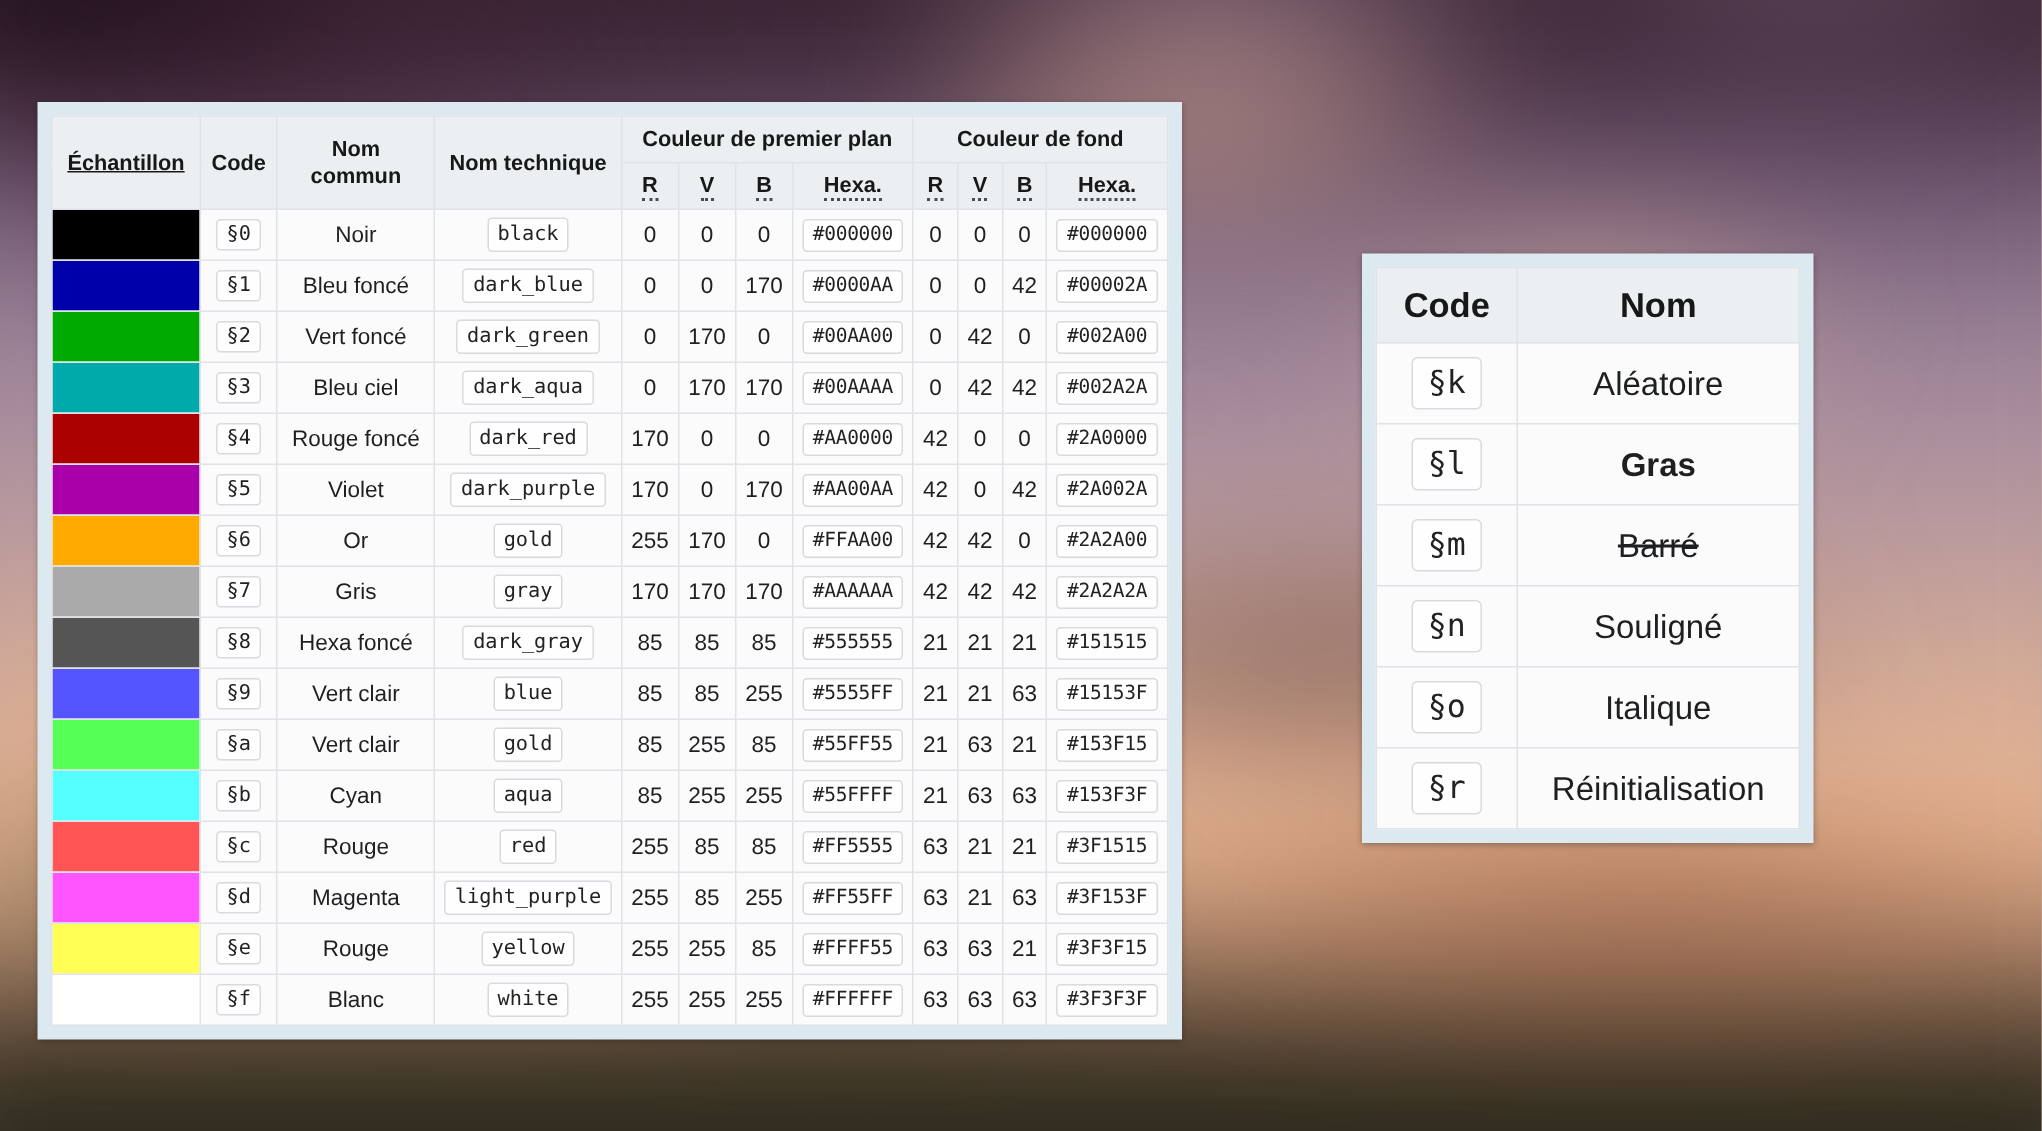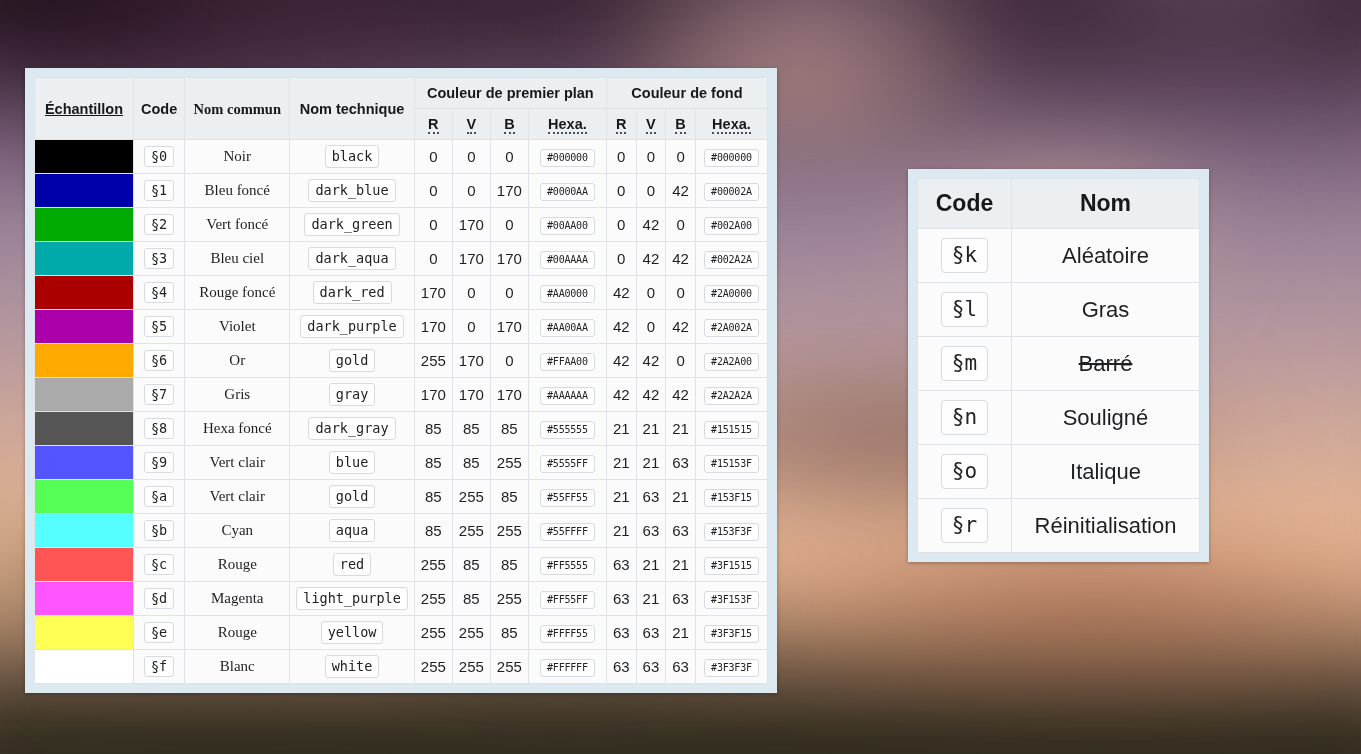--- a/index.html
+++ b/index.html
@@ -82,21 +82,21 @@
   #color-table { font-size: 14.5px; }
   #color-table thead th { font-size: 14.5px; line-height: 1.25; padding: 6px 7px; }
   #color-table tbody td { height: 33px; padding: 0 6px; font-size: 15px; }
   .th-group { white-space: nowrap; }
   .abbr {
     border-bottom: 2px dotted #4a4e52;
     padding-bottom: 0px;
   }
   .c-sample   { width: 99px;  padding: 0 !important; text-decoration: underline; }
   .c-code     { width: 48px;  }
-  .c-common   { width: 105px; font-family: Liberation Serif, serif; }
+  .c-common   { width: 105px; }
   .c-tech     { width: 120px; }
   .c-rgb      { width: 32px;  }
   .c-hex      { width: 78px;  }
   .c-rgb2     { width: 26px;  }
   .c-hex2     { width: 72px;  }
   .swatch {
     display: block;
     width: 100%;
     height: 33px;
   }
@@ -106,36 +106,36 @@
     border-radius: 3px;
     background: #fefefe;
     padding: 2px 6px;
     font-family: "DejaVu Sans Mono", monospace;
     font-size: 13.5px;
     line-height: 1.25;
     color: #222;
     white-space: nowrap;
   }
   .chip-code { padding: 1px 6px; font-size: 13.5px; }
-  .chip-hex  { font-size: 10px; letter-spacing: -.2px; }
+  .chip-hex  { font-size: 13px; letter-spacing: -.2px; }
 
   
   #format-table-frame { left: 908px; top: 169px; }
   #format-table { font-size: 22px; }
   #format-table thead th { font-size: 23px; padding: 11px 10px; }
   #format-table tbody td { height: 54px; }
   .f-code { width: 94px; }
   .f-name { width: 188px; }
   .chip-fcode {
     font-size: 21px;
     padding: 3px 10px;
     border-radius: 4px;
     border: 1px solid #d7dade;
   }
-  .fmt-bold      { font-weight: normal; }
+  .fmt-bold      { font-weight: bold; }
   .fmt-strike    { text-decoration: line-through; }
   .fmt-underline { }
   .fmt-italic    { }
   .fmt-obf       { }
 </style>
 </head>
 <body>
 
 <div id="backdrop">
   <div class="layer bg-sky"></div>

